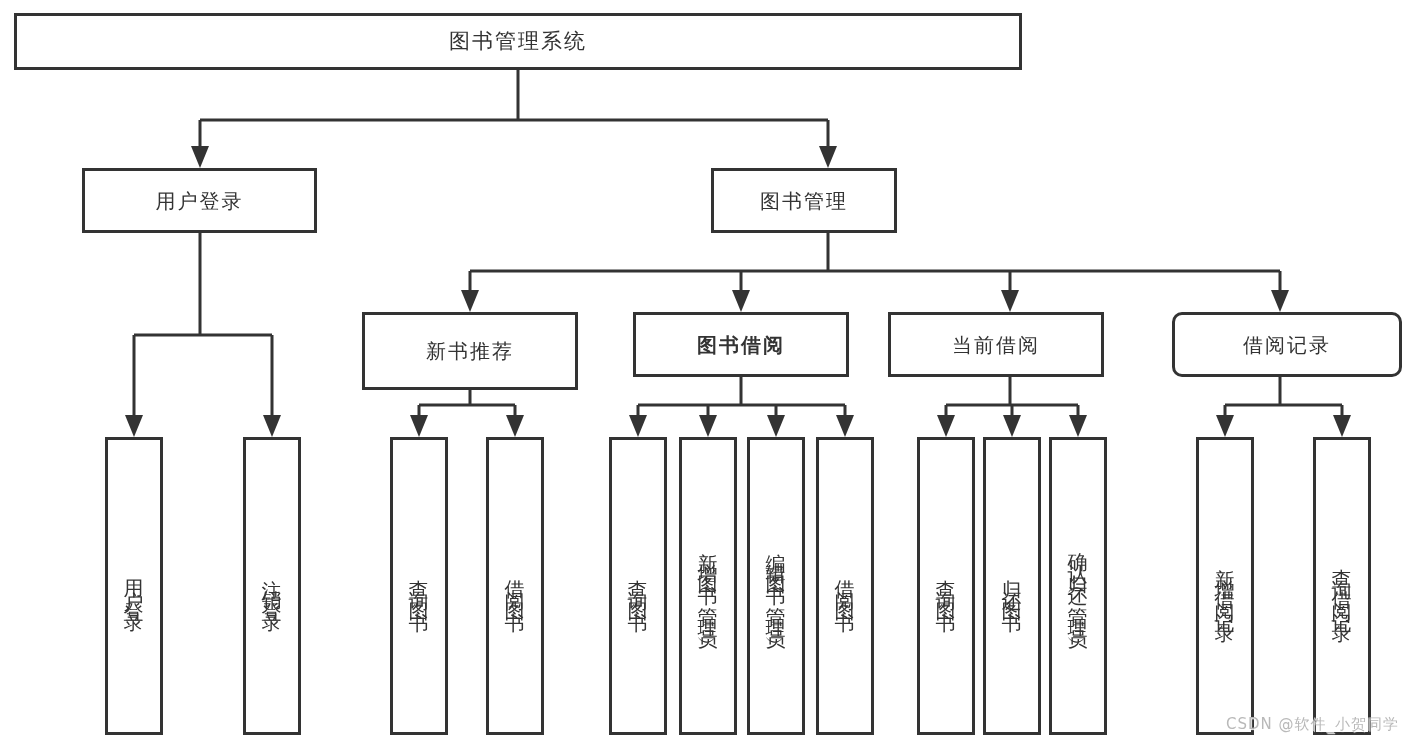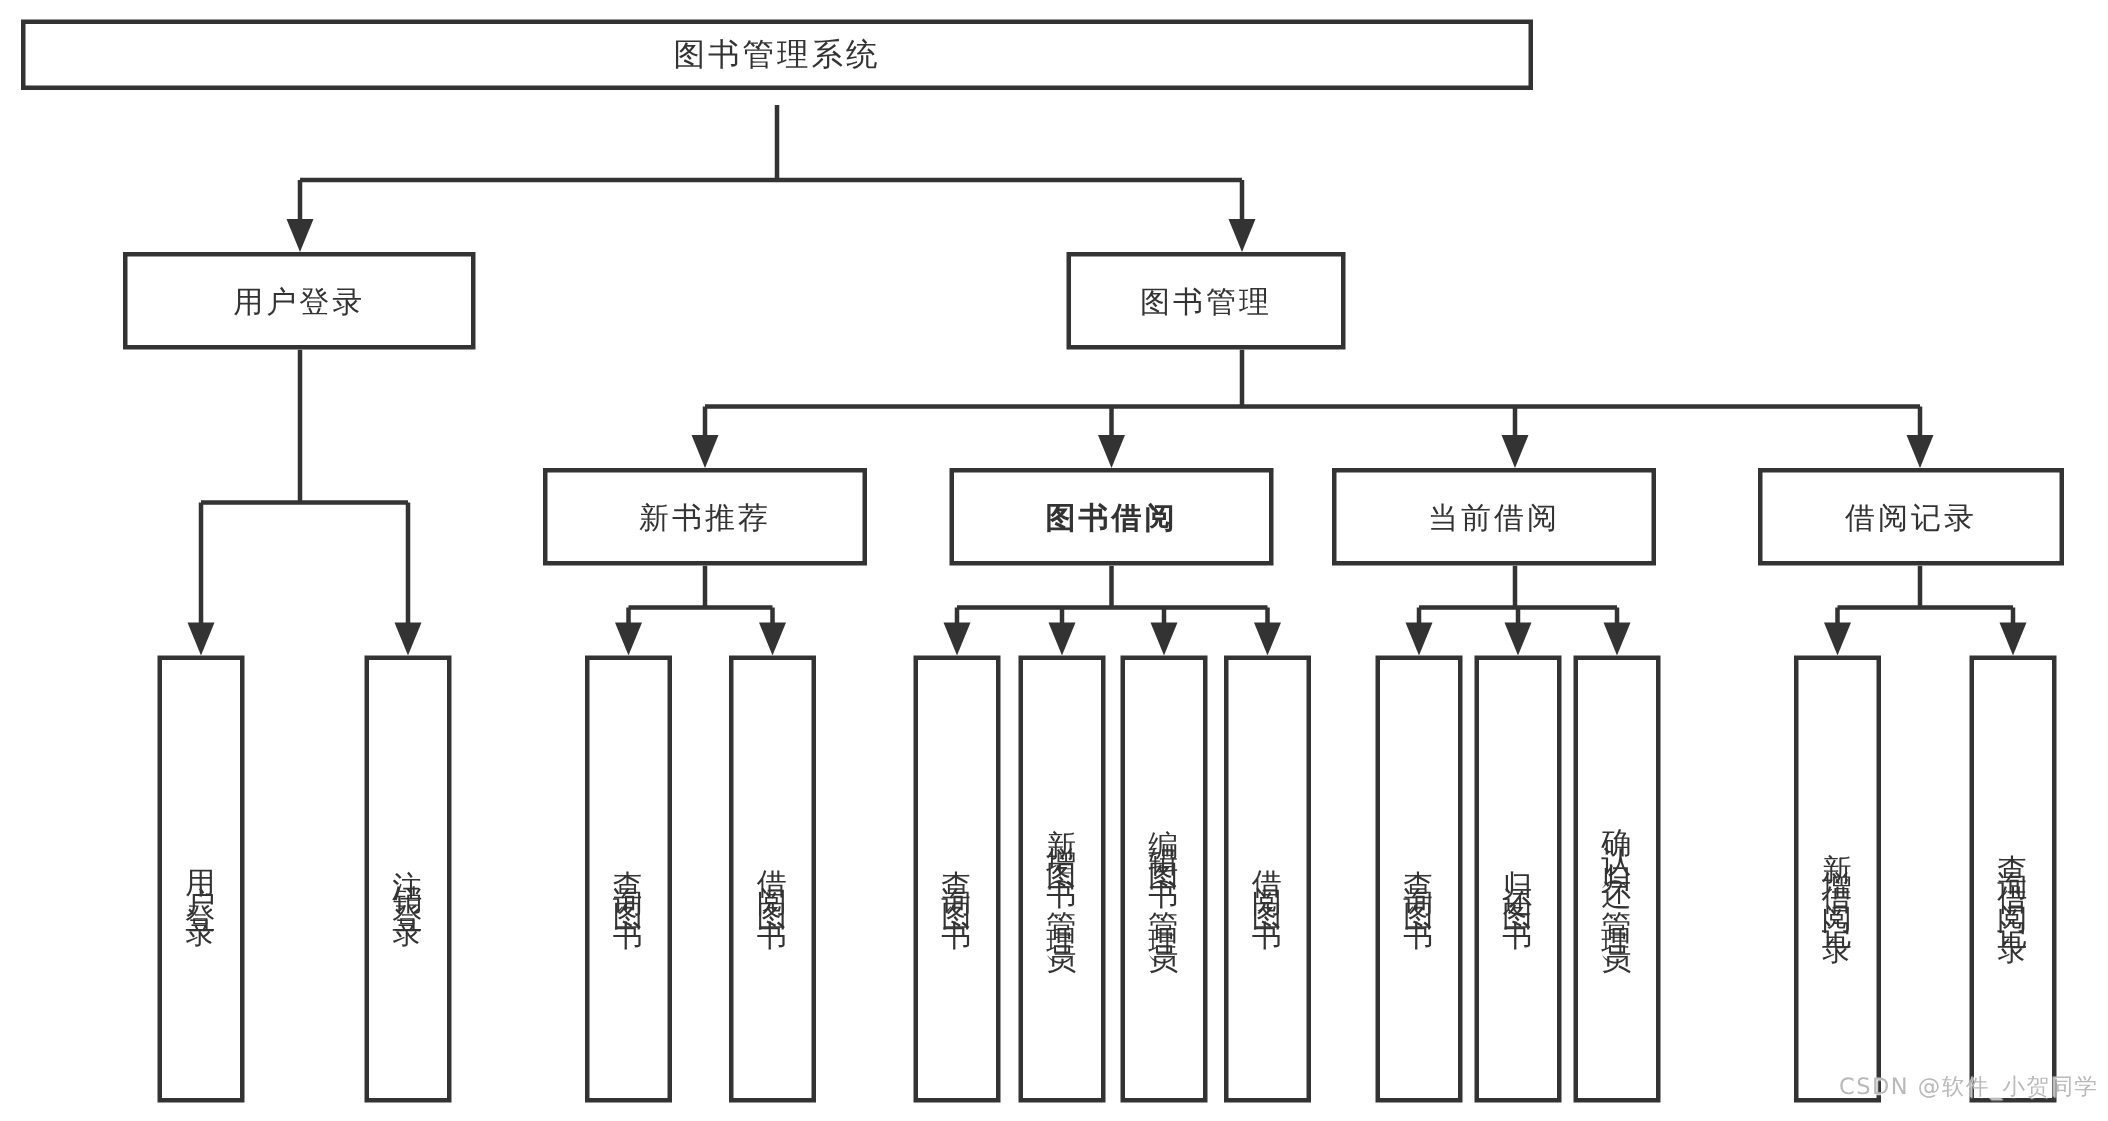--- a/index.html
+++ b/index.html
@@ -54,27 +54,27 @@
   }
   .vtext{
     writing-mode:vertical-rl;
     text-orientation:mixed;
     letter-spacing:11px;
     font-size:20px;
     line-height:1;
     white-space:nowrap;
   }
   
-  .n-root{left:14px;top:13px;width:1008px;height:47px;}
+  .n-root{left:14px;top:13px;width:1008px;height:57px;}
   .n-l1a{left:82px;top:168px;width:235px;height:65px;font-size:20px;}
   .n-l1b{left:711px;top:168px;width:186px;height:65px;font-size:20px;}
-  .n-l2a{left:362px;top:312px;width:216px;height:65px;font-size:20px;}
+  .n-l2a{left:362px;top:312px;width:216px;height:78px;font-size:20px;}
   .n-l2b{left:633px;top:312px;width:216px;height:65px;font-size:20px;font-weight:bold;}
   .n-l2c{left:888px;top:312px;width:216px;height:65px;font-size:20px;}
-  .n-l2d{left:1172px;top:312px;width:204px;height:65px;font-size:20px;}
+  .n-l2d{left:1172px;top:312px;width:230px;height:65px;font-size:20px;border-radius:10px;}
   .n-a1{left:105px;}
   .n-a2{left:243px;}
   .n-b1{left:390px;}
   .n-b2{left:486px;}
   .n-c1{left:609px;}
   .n-c2{left:679px;}
   .n-c3{left:747px;}
   .n-c4{left:816px;}
   .n-d1{left:917px;}
   .n-d2{left:983px;}

